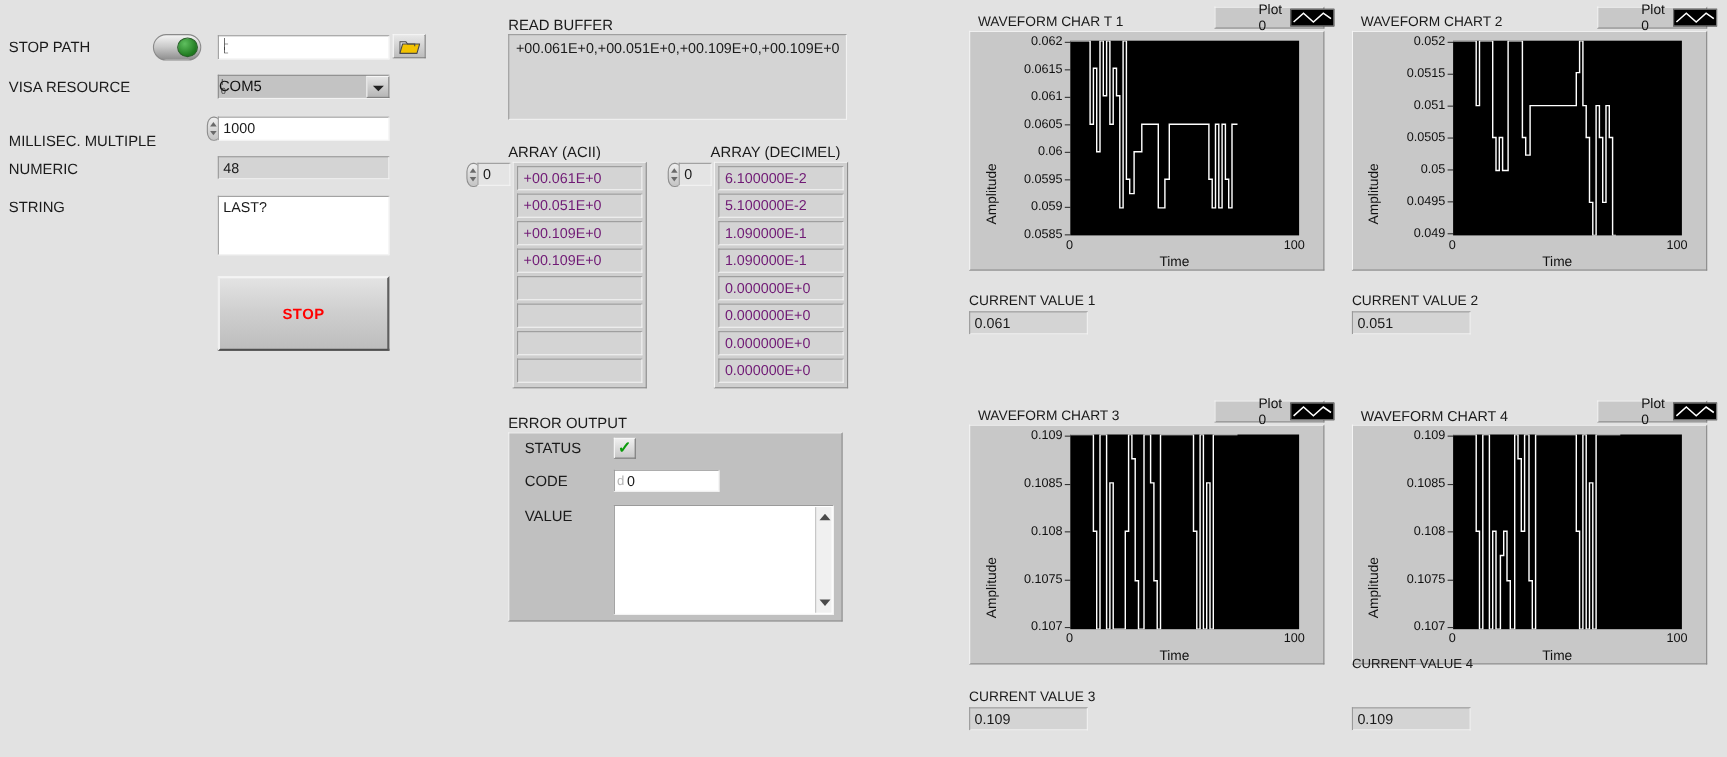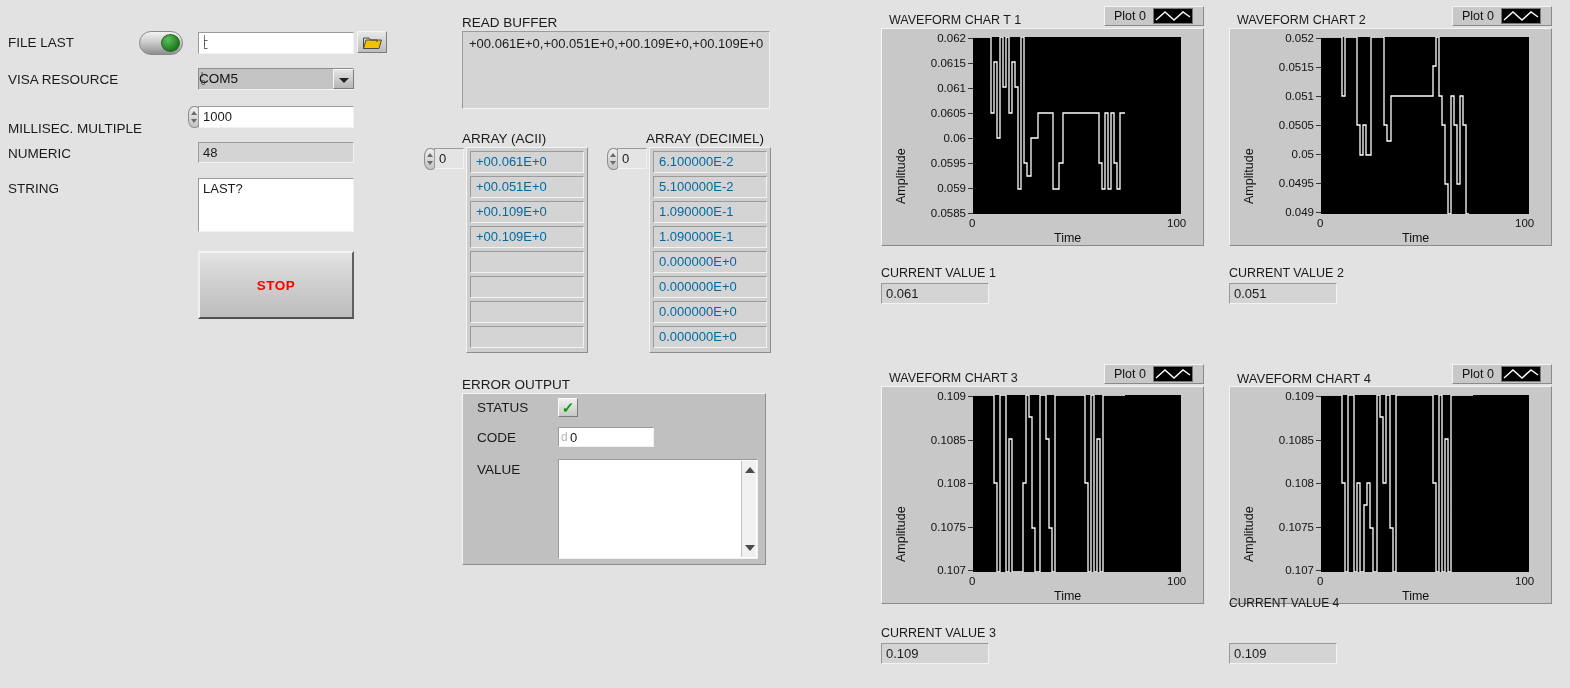--- a/index.html
+++ b/index.html
@@ -171,21 +171,21 @@
   }
   .arrcell {
     height: 22px;
     margin-bottom: 3px;
     background: #d4d4d4;
     border-top: 1px solid #9a9a9a;
     border-left: 1px solid #9a9a9a;
     border-right: 1px solid #f2f2f2;
     border-bottom: 1px solid #f2f2f2;
     box-sizing: border-box;
-    font-size: 13px; color: #0369a1;
+    font-size: 13px; color: #701a75;
     padding: 2px 5px;
     white-space: pre; overflow: hidden;
   }
   .arrcell:last-child { margin-bottom: 0; }
 
   
   .cluster {
     position: absolute;
     background: #c0c0c0;
     border-top: 1px solid #f4f4f4;
@@ -245,21 +245,21 @@
     position: absolute;
     height: 20px;
     background: #c8c8c8;
     border-top: 1px solid #f4f4f4;
     border-left: 1px solid #f4f4f4;
     border-right: 1px solid #8a8a8a;
     border-bottom: 1px solid #8a8a8a;
     box-sizing: border-box;
     display: flex; align-items: center;
   }
-  .legend .txt { font-size: 12.5px; color: #111; padding: 0 7px 0 9px; }
+  .legend .txt { font-size: 12.5px; color: #111; padding: 0 7px 0 9px; margin-left: 30px; }
   .legend .swatch {
     width: 40px; height: 16px; background: #000;
     border: 1px solid #777; box-sizing: border-box;
     margin-right: 2px;
   }
   .ytitle {
     position: absolute;
     font-size: 12.5px; color: #111;
     transform: rotate(-90deg);
     transform-origin: left top;
@@ -272,21 +272,21 @@
   }
   .ytickmark { position: absolute; width: 5px; height: 1px; background: #333; }
   .xtick { position: absolute; font-size: 11.5px; color: #111; white-space: nowrap; }
   .plotarea { position: absolute; background: #000; }
 </style>
 </head>
 <body>
 
 <div id="panel">
 
-  <div class="lbl" style="left:8px; top:35px;">FILE LAST</div>
+  <div class="lbl" style="left:8px; top:35px;">STOP PATH</div>
   <div class="switch" style="left:139px; top:31px;">
     <div class="knob"></div>
   </div>
   <div class="ctrl" style="left:198px; top:32px; width:156px; height:22px; padding-left:14px;" title=""></div>
   <div class="glyph" style="left:201px; top:36px;">├<br>└</div>
   <div class="browse" style="left:357px; top:31px;">
     <svg class="folder" viewBox="0 0 19 12">
       <path d="M0.5 11.5 L3 3 L18.5 3 L16 11.5 Z" fill="#f2c200" stroke="#4a4a4a" stroke-width="1"></path>
       <path d="M0.5 11.5 L0.5 1 L6 1 L7.5 3 L14 3 L14 5" fill="none" stroke="#4a4a4a" stroke-width="1"></path>
     </svg>

